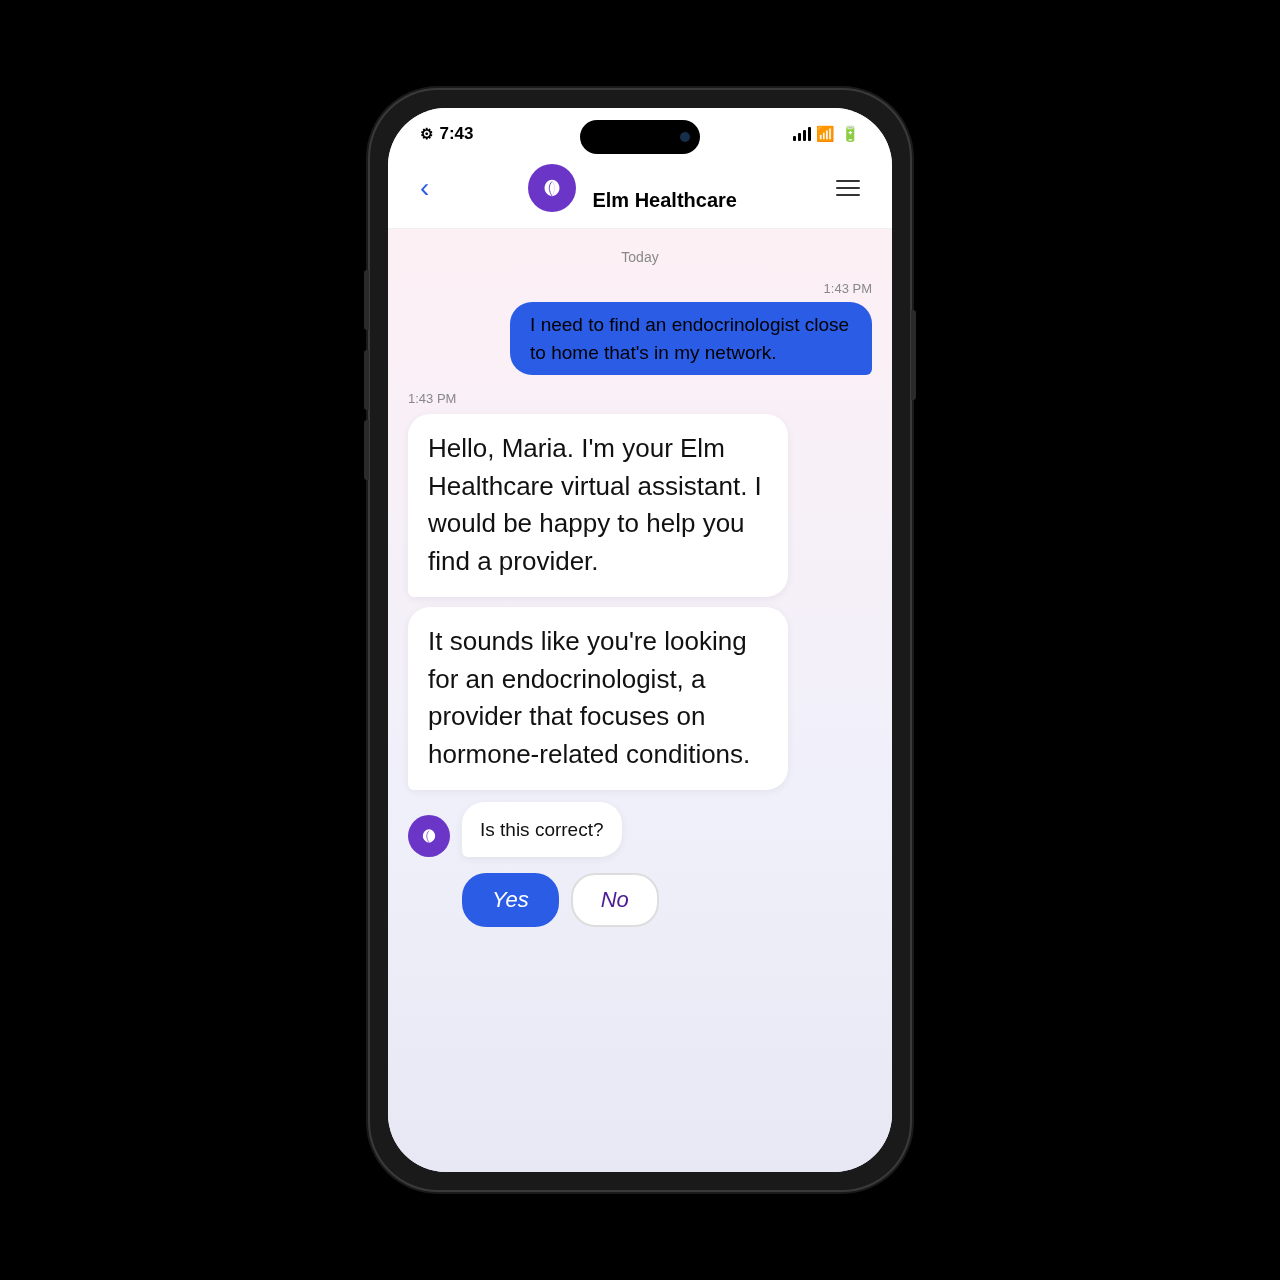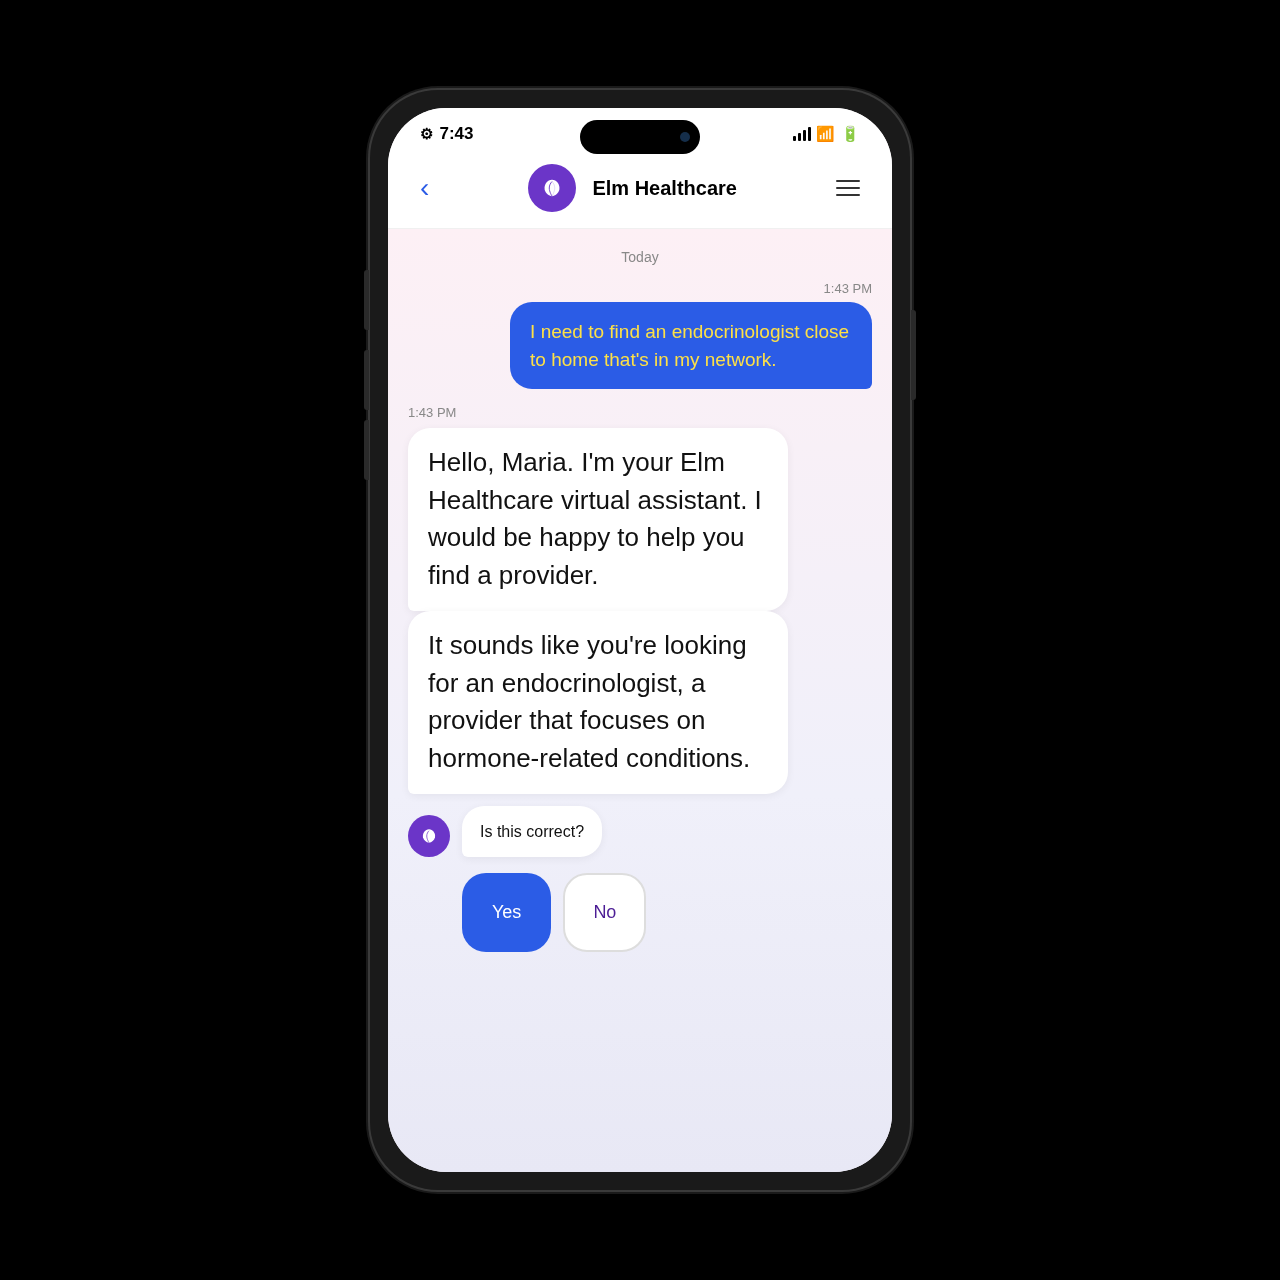--- a/index.html
+++ b/index.html
@@ -137,21 +137,21 @@
       color: #2b5ce6;
       font-size: 28px;
       font-weight: 300;
       cursor: pointer;
       padding: 4px 8px;
       line-height: 1;
     }
 
     .header-center {
       display: flex;
-      align-items: center;
+      align-items: flex-end;
       gap: 16px;
     }
 
     .logo-avatar {
       width: 48px;
       height: 48px;
       background: #6b35c8;
       border-radius: 50%;
       display: flex;
       align-items: center;
@@ -206,23 +206,23 @@
     }
 
     .message-time {
       font-size: 13px;
       color: #888;
       margin-bottom: 6px;
     }
 
     .user-bubble {
       background: #2b5ce6;
-      color: #fde047;
+      color: #000000;
       border-radius: 22px 22px 6px 22px;
-      padding: 16px 20px;
+      padding: 9px 20px;
       max-width: 78%;
       font-size: 19px;
       line-height: 1.45;
     }
 
     
     .bot-message-group {
       padding: 0 20px;
       margin-bottom: 12px;
     }
@@ -238,20 +238,21 @@
       color: #111;
       border-radius: 22px 22px 22px 6px;
       padding: 16px 20px;
       max-width: 82%;
       font-size: 26px;
       line-height: 1.45;
       box-shadow: 0 2px 8px rgba(0,0,0,0.06);
     }
 
     .bot-bubble + .bot-bubble {
+      margin-top: 10px;
     }
 
     
     .bot-avatar-row {
       display: flex;
       align-items: flex-end;
       gap: 12px;
       padding: 0 20px;
       margin-bottom: 12px;
     }
@@ -265,40 +266,41 @@
       align-items: center;
       justify-content: center;
       flex-shrink: 0;
     }
 
     .bot-avatar-bubble {
       background: #fff;
       color: #111;
       border-radius: 22px 22px 22px 6px;
       padding: 14px 18px;
-      font-size: 16px;
+      font-size: 19px;
       line-height: 1.45;
       box-shadow: 0 2px 8px rgba(0,0,0,0.06);
     }
 
     
     .quick-replies {
       display: flex;
       gap: 12px;
       padding: 0 20px 0 74px;
       margin-top: 4px;
     }
 
     .quick-reply-btn {
       border-radius: 24px;
-      padding: 27px 28px;
-      font-size: 18px;
+      padding: 12px 28px;
+      font-size: 22px;
       font-weight: 500;
       cursor: pointer;
       border: 2px solid transparent;
+      font-style: italic;
     }
 
     .quick-reply-yes {
       background: #2b5ce6;
       color: #fff;
     }
 
     .quick-reply-no {
       background: #fff;
       color: #4c1d95;

